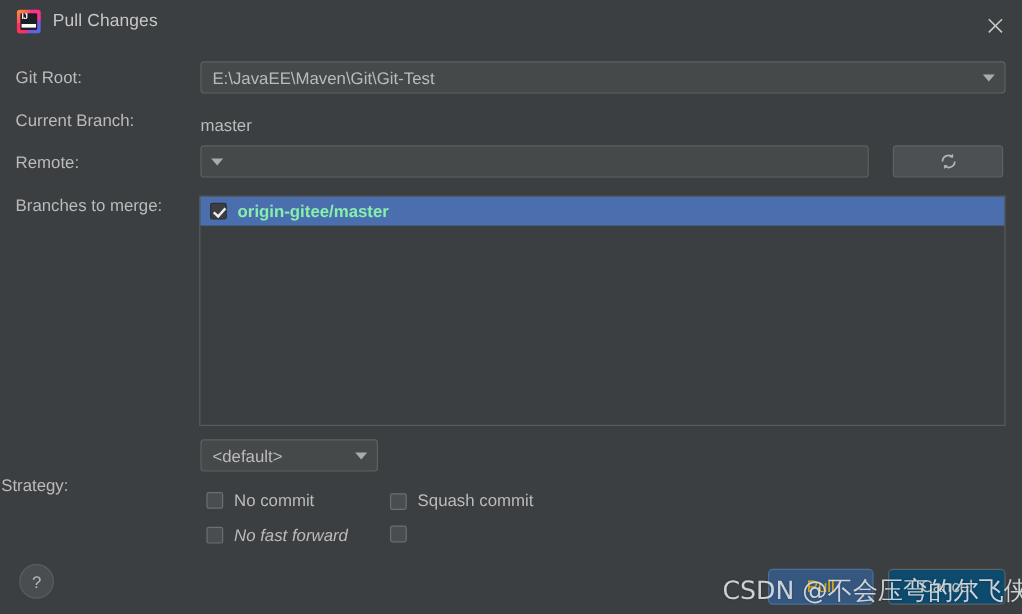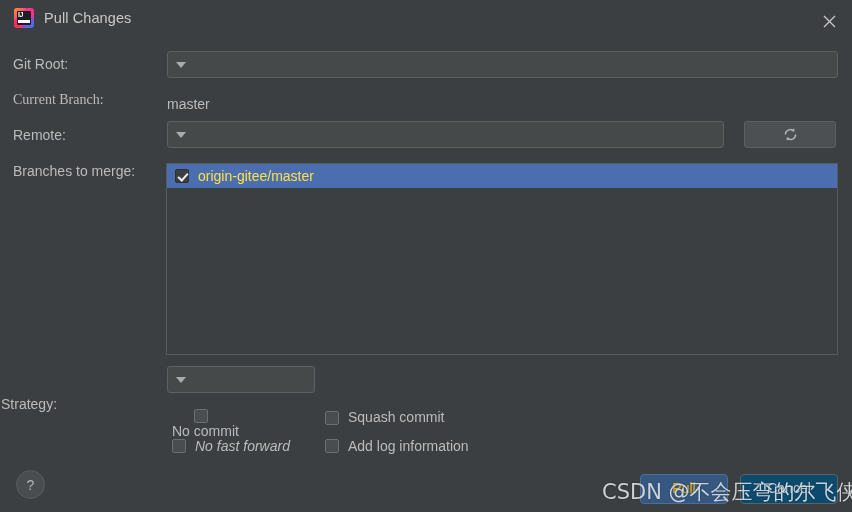--- a/index.html
+++ b/index.html
@@ -84,21 +84,21 @@
   .close-btn svg { display: block; }
 
   
   .label {
     position: absolute;
     font-size: 14px;
     color: #bbbbbb;
     white-space: nowrap;
   }
   .lbl-gitroot   { left: 13px; top: 56px; }
-  .lbl-branch    { left: 13px; top: 92px; font-family: Liberation Serif, serif; }
+  .lbl-branch    { left: 13px; top: 92px; }
   .lbl-remote    { left: 13px; top: 127px; }
   .lbl-branches  { left: 13px; top: 163px; }
   .lbl-strategy  { left: 1px; top: 372px; margin-top: 24px; }
 
   .value-plain {
     position: absolute;
     left: 167px; top: 96px;
     font-size: 14px;
     color: #bbbbbb;
   }
@@ -174,21 +174,22 @@
   }
   .branch-row {
     height: 24px;
     display: flex;
     align-items: center;
     padding-left: 8px;
     font-size: 14px;
   }
   .branch-row.selected {
     background: #4b6eaf;
-    color: #fde047;
+    color: #86efac;
+    font-weight: bold;
   }
   .cb {
     box-sizing: border-box;
     width: 14px; height: 14px;
     border: 1px solid #6b6f71;
     border-radius: 2px;
     background: #4a4d4f;
     margin-right: 9px;
     flex: none;
     position: relative;
@@ -210,21 +211,21 @@
   
   .opt {
     position: absolute;
     display: flex;
     align-items: center;
     font-size: 14px;
     color: #bbbbbb;
     white-space: nowrap;
   }
   .opt .cb { margin-right: 9px; }
-  .opt-nocommit   { left: 172px; top: 409px; flex-direction: column; }
+  .opt-nocommit   { left: 172px; top: 409px; }
   .opt-nofast     { left: 172px; top: 438px; font-style: italic; }
   .opt-squash     { left: 325px; top: 409px; align-items: flex-end; }
   .opt-addlog     { left: 325px; top: 438px; }
 
   
   .help-btn {
     position: absolute;
     left: 16px; top: 470px;
     width: 29px; height: 29px;
     border-radius: 50%;
@@ -295,20 +296,21 @@
   <div class="close-btn">
     <svg width="15" height="15" viewBox="0 0 15 15">
       <line x1="2" y1="2" x2="13" y2="13" stroke="#c9c9c9" stroke-width="1.3"></line>
       <line x1="13" y1="2" x2="2" y2="13" stroke="#c9c9c9" stroke-width="1.3"></line>
     </svg>
   </div>
 </div>
 
 <div class="label lbl-gitroot">Git Root:</div>
 <div class="combo combo-gitroot">
+  <div class="combo-text">E:\JavaEE\Maven\Git\Git-Test</div>
   <div class="combo-arrow">
     <div class="tri-down"></div>
   </div>
 </div>
 
 <div class="label lbl-branch">Current Branch:</div>
 <div class="value-plain">master</div>
 
 <div class="label lbl-remote">Remote:</div>
 <div class="combo combo-remote">
@@ -328,40 +330,40 @@
 <div class="label lbl-branches">Branches to merge:</div>
 <div class="branch-list">
   <div class="branch-row selected">
     <div class="cb checked"></div>
     <span>origin-gitee/master</span>
   </div>
 </div>
 
 <div class="label lbl-strategy">Strategy:</div>
 <div class="combo combo-strategy">
+  <div class="combo-text">&lt;default&gt;</div>
   <div class="combo-arrow">
     <div class="tri-down"></div>
   </div>
 </div>
 
 <div class="opt opt-nocommit">
   <div class="cb"></div>
   <span>No commit</span>
 </div>
 <div class="opt opt-nofast">
   <div class="cb"></div>
   <span>No fast forward</span>
 </div>
 <div class="opt opt-squash">
   <div class="cb"></div>
   <span>Squash commit</span>
 </div>
 <div class="opt opt-addlog">
   <div class="cb"></div>
-  <span>Add log information</span>
 </div>
 
 <div class="help-btn">
   <span>?</span>
 </div>
 <div class="btn-pull">Pull</div>
 <div class="btn-cancel">Cancel</div>
 
 <div class="watermark">CSDN @不会压弯的尔飞侠</div>
 

